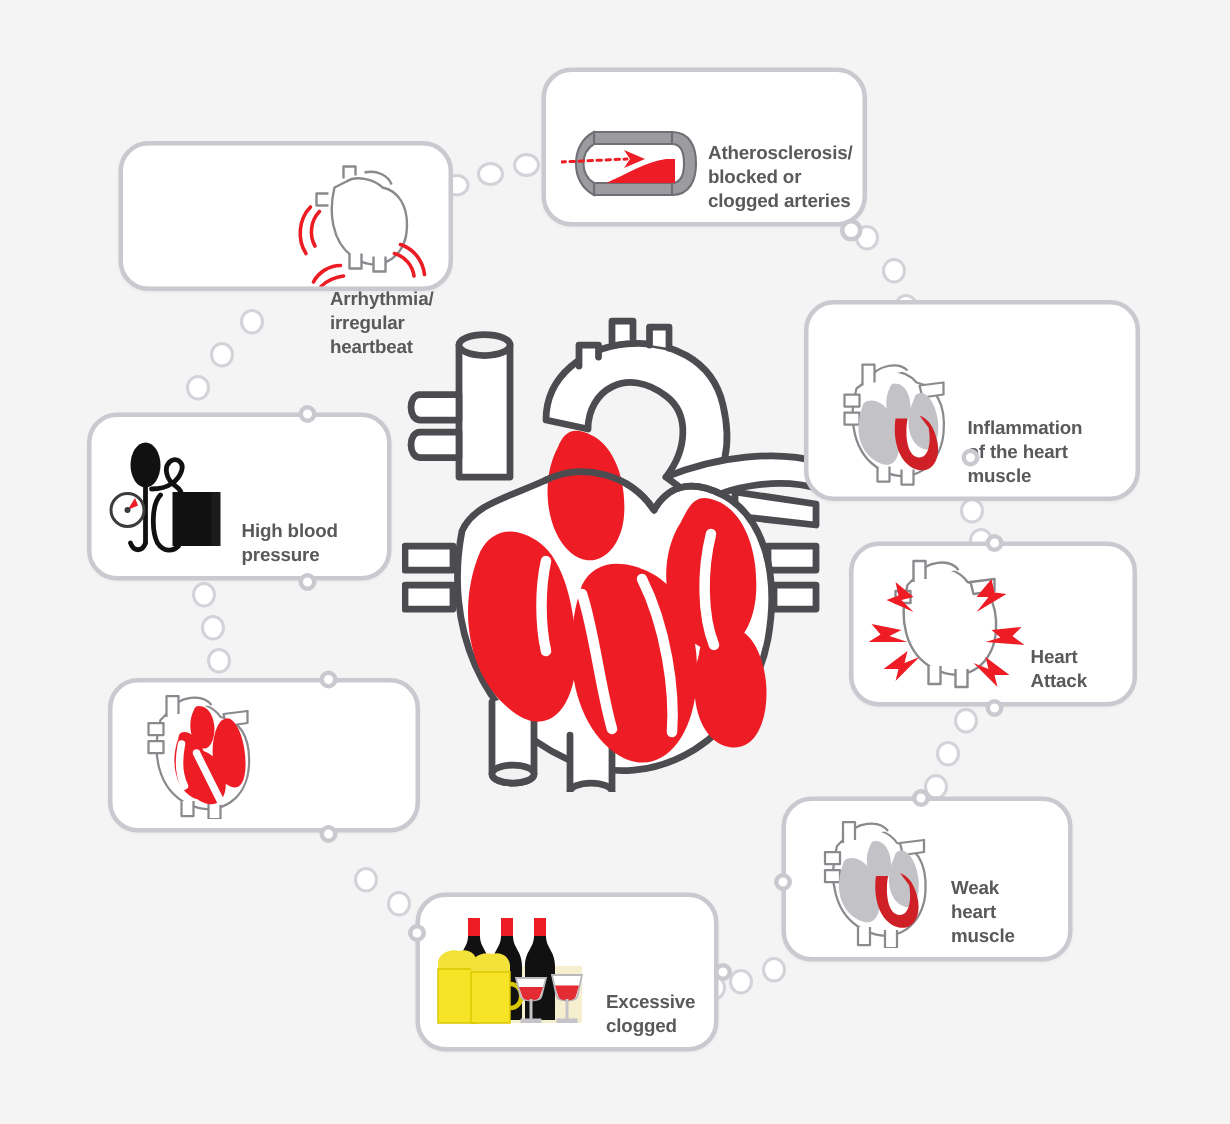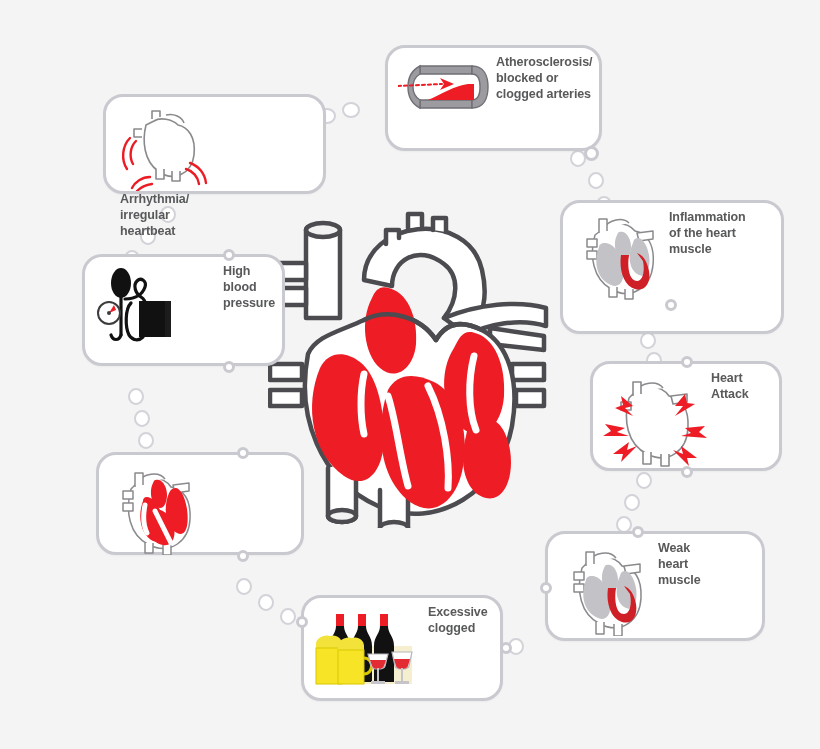--- a/index.html
+++ b/index.html
@@ -20,23 +20,22 @@
     height: 749px;
   }
   .card {
     position: absolute;
     background: #ffffff;
     border: 3px solid #c9c9d0;
     border-radius: 20px;
     box-sizing: border-box;
     display: flex;
     flex-direction: row;
-    align-items: flex-start;
+    align-items: flex-end;
     box-shadow: 0 1px 2px rgba(0,0,0,0.04);
-    margin-left: 24px;
   }
   .card .icon-wrap {
     flex: 0 0 auto;
     display: flex;
     align-items: center;
     justify-content: center;
   }
   .card .label {
     flex: 1 1 auto;
     color: #58595b;
@@ -301,21 +300,21 @@
           <path d="M94 88 L78 76 L80 84 L70 80 L86 96 L84 88 Z"></path>
         </g>
       </svg>
     </div>
     <div class="label">Heart
 Attack</div>
     <div class="tail" style="left:88px; top:-8px; width:12px; height:12px;"></div>
     <div class="tail" style="left:88px; top:102px; width:12px; height:12px;"></div>
   </div>
 
-  <div class="card" style="left:521px; top:531px; width:220px; height:110px; padding:6px 10px;">
+  <div class="card" style="left:521px; top:531px; width:194px; height:110px; padding:6px 10px;">
     <div class="icon-wrap" style="width:96px;height:96px;">
       <svg viewBox="0 0 96 96" width="96" height="96" xmlns="http://www.w3.org/2000/svg">
         <g stroke="#8a8a8e" stroke-width="1.5" stroke-linejoin="round">
           <path d="M24 28 C18 50 22 74 42 84 C64 95 82 80 83 58 C84 38 76 28 64 26
                    C56 14 34 14 30 22 Z" fill="#ffffff"></path>
           <path d="M30 22 C36 12 52 10 58 18" fill="#ffffff"></path>
           <path d="M28 26 L28 12 L36 12 L36 24" fill="#ffffff"></path>
           <path d="M16 32 L26 32 L26 40 L16 40 Z" fill="#ffffff"></path>
           <path d="M16 44 L26 44 L26 52 L16 52 Z" fill="#ffffff"></path>
           <path d="M66 26 L82 24 L82 32 L68 34 Z" fill="#ffffff"></path>
@@ -403,21 +402,21 @@
         <g stroke="#ffffff" stroke-width="5" fill="none" stroke-linecap="round">
           <path d="M46 50 C52 62 58 74 62 82"></path>
           <path d="M36 44 C34 54 34 64 38 72"></path>
         </g>
       </svg>
     </div>
     <div class="tail" style="left:138px; top:-8px; width:12px; height:12px;"></div>
     <div class="tail" style="left:138px; top:95px; width:12px; height:12px;"></div>
   </div>
 
-  <div class="card" style="left:58px; top:254px; width:203px; height:112px; padding:6px 10px;gap:38px;">
+  <div class="card" style="left:58px; top:275px; width:203px; height:112px; padding:6px 10px;">
     <div class="icon-wrap" style="width:86px;height:88px;">
       <svg viewBox="0 0 86 88" width="86" height="88" xmlns="http://www.w3.org/2000/svg">
 
         <rect x="44" y="38" width="30" height="36" fill="#111111"></rect>
         <rect x="70" y="38" width="6" height="36" fill="#1c1c1c"></rect>
 
         <ellipse cx="26" cy="20" rx="10" ry="15" fill="#111111"></ellipse>
 
         <g fill="none" stroke="#111111" stroke-width="3.2" stroke-linecap="round">
           <path d="M26 34 L26 72"></path>

